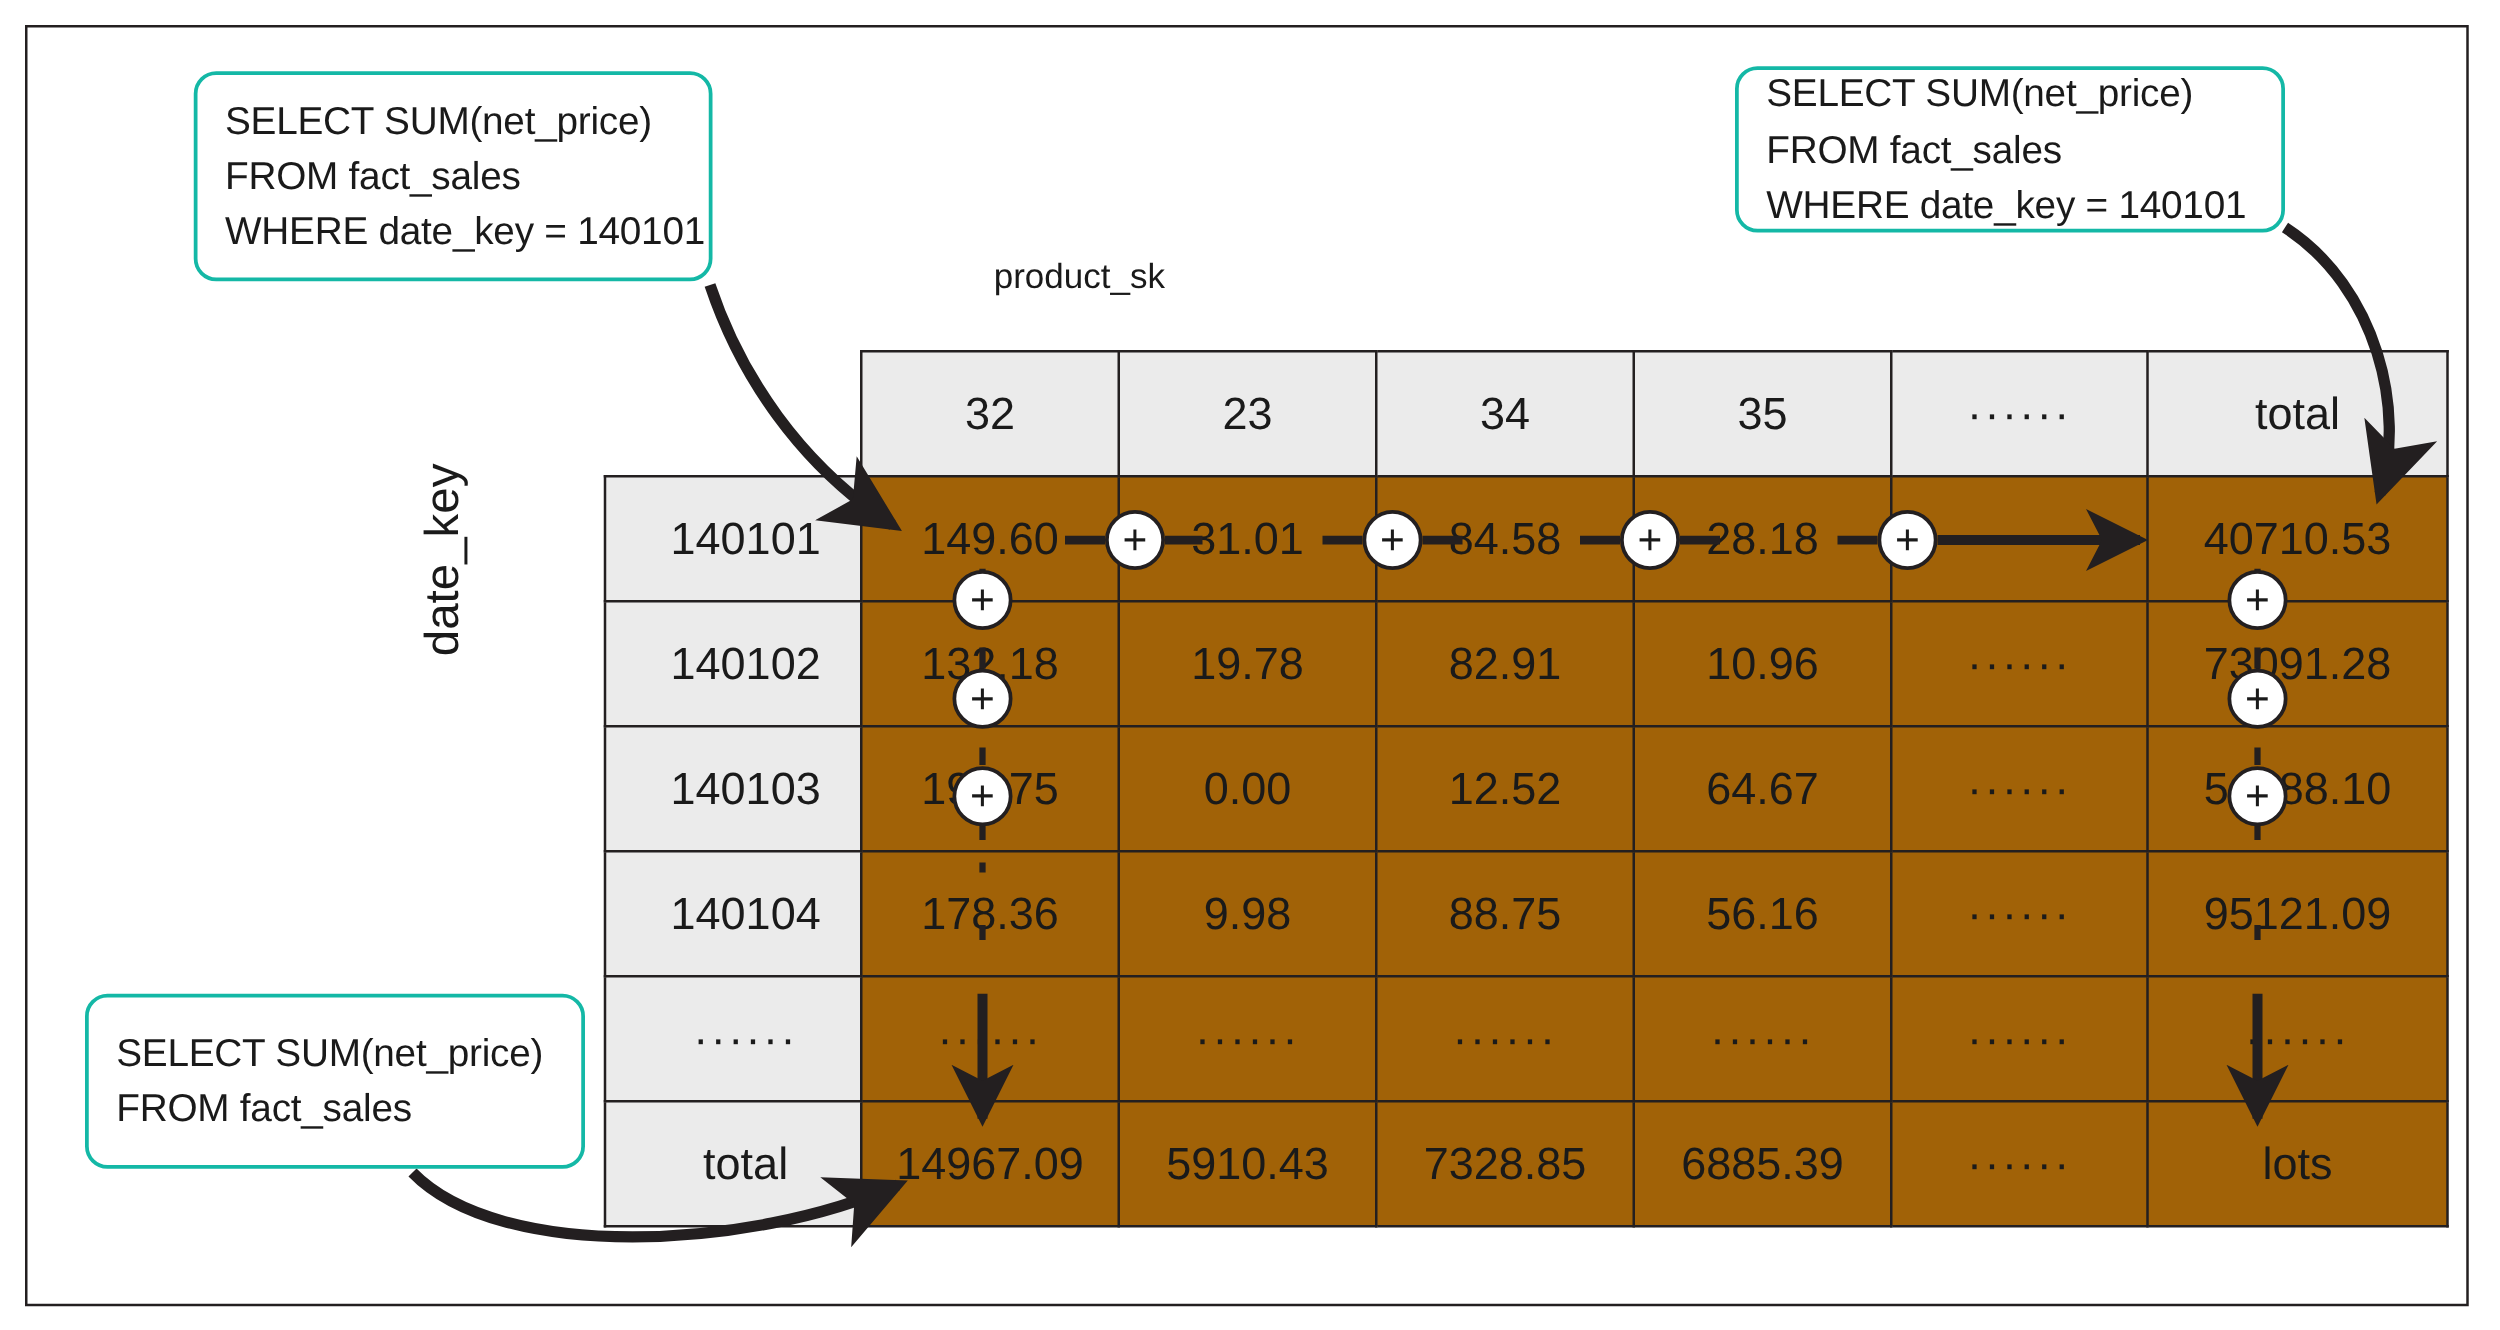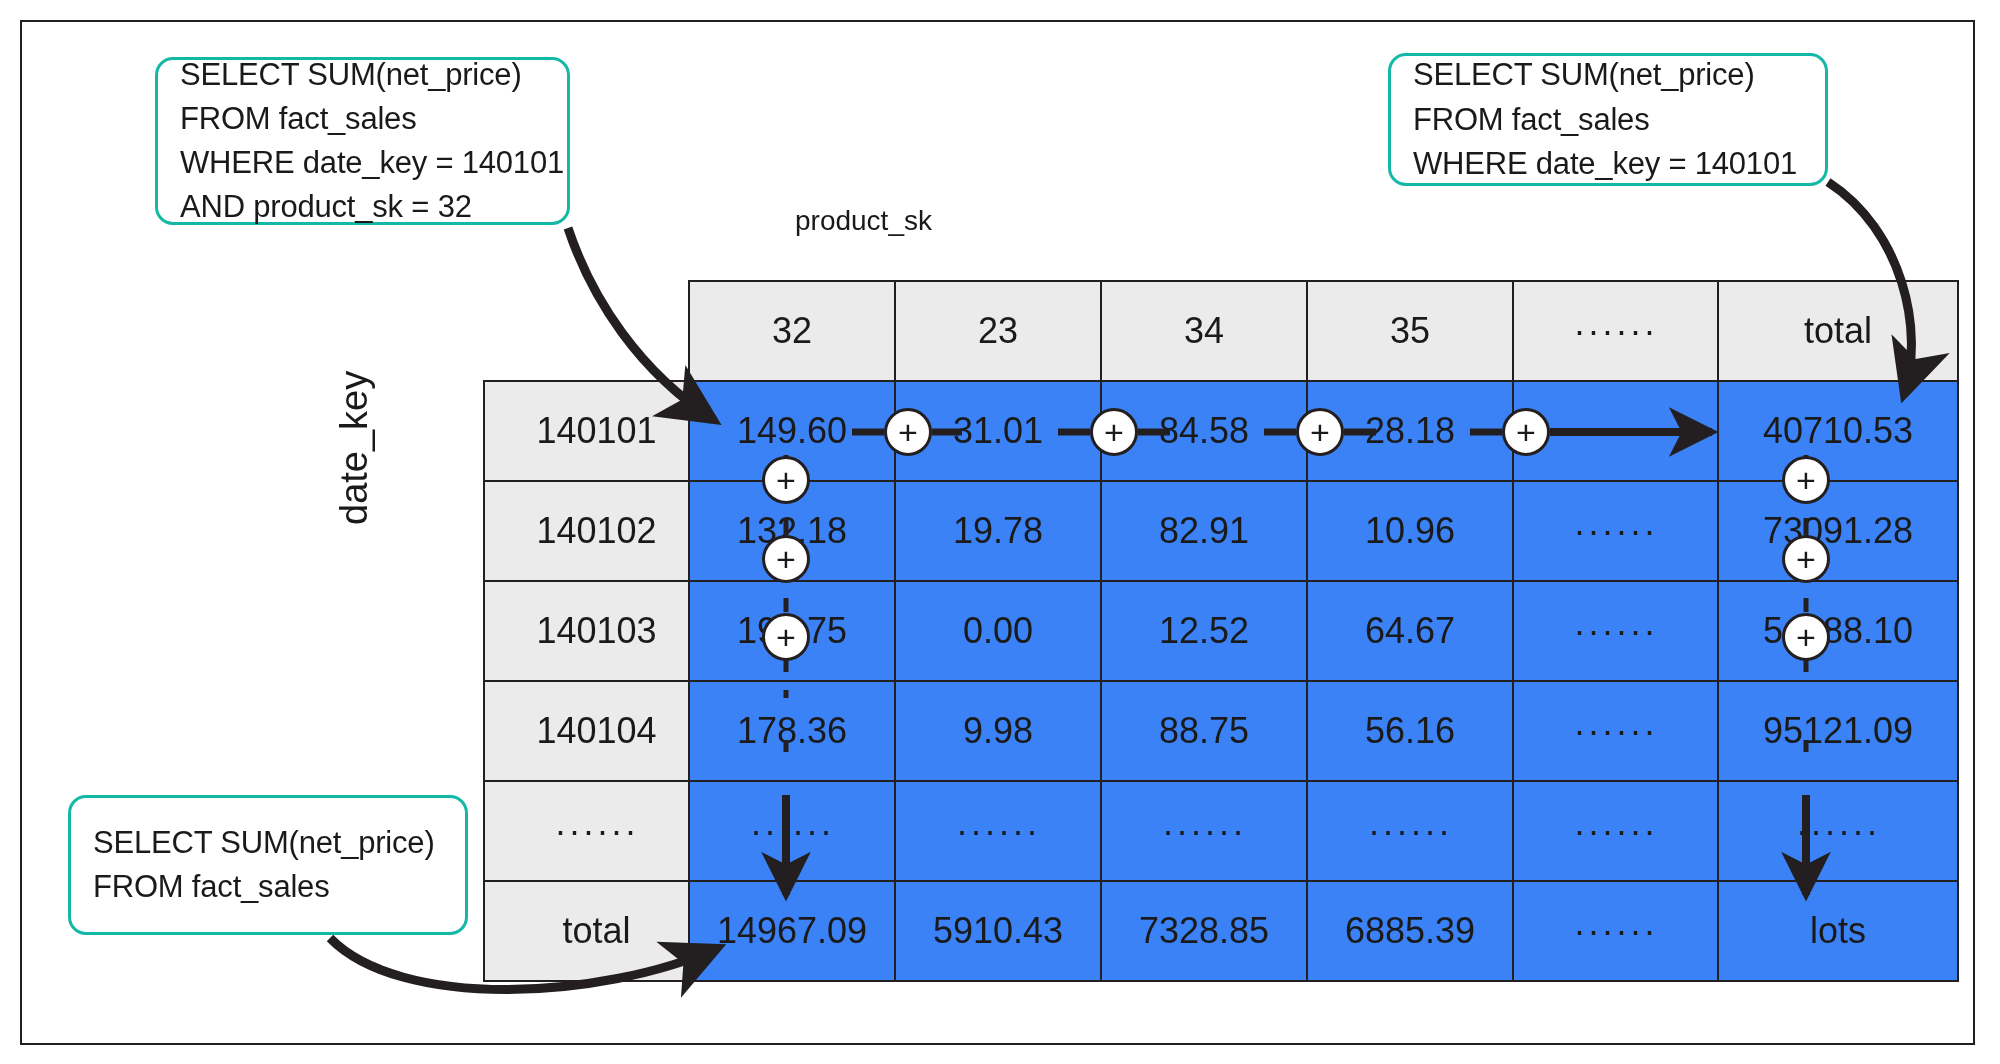--- a/index.html
+++ b/index.html
@@ -21,21 +21,21 @@
 
   #callout-tl{left:155px;top:57px;width:415px;height:168px;}
   #callout-tr{left:1388px;top:53px;width:440px;height:133px;}
   #callout-bl{left:68px;top:795px;width:400px;height:140px;}
 
   
   .tbl{position:absolute;z-index:2;border-collapse:collapse;}
   #grid{left:483px;top:280px;}
   #grid td{border:2px solid #231f20;box-sizing:border-box;
            text-align:center;vertical-align:middle;
-           font-size:36px;color:#1a1a1a;height:100px;padding:0;background:#3b82f6;}
+           font-size:36px;color:#1a1a1a;height:100px;padding:0;background:#a16207;}
   #grid td.hdr{background:#ebebeb;}
   #grid td.rowhdr{background:#ebebeb;width:205px;padding-left:20px;}
   #grid td.corner{border:none;background:transparent;}
   #grid td.datacell{width:206px;}
   #grid td.dotscol{width:205px;}
   #grid td.totalcol{width:240px;}
   .dots{letter-spacing:2px;font-size:34px;}
 
   
   #label-product{position:absolute;left:795px;top:205px;font-size:28px;z-index:3;}
@@ -57,21 +57,20 @@
 
   <div class="frame"></div>
 
   <div id="label-product">product_sk</div>
   <div id="label-date">date_key</div>
 
   <div class="callout" id="callout-tl">
     <div class="ln">SELECT SUM(net_price)</div>
     <div class="ln">FROM fact_sales</div>
     <div class="ln">WHERE date_key = 140101</div>
-    <div class="ln">AND product_sk = 32</div>
   </div>
 
   <div class="callout" id="callout-tr">
     <div class="ln">SELECT SUM(net_price)</div>
     <div class="ln">FROM fact_sales</div>
     <div class="ln">WHERE date_key = 140101</div>
   </div>
 
   <div class="callout" id="callout-bl">
     <div class="ln">SELECT SUM(net_price)</div>

